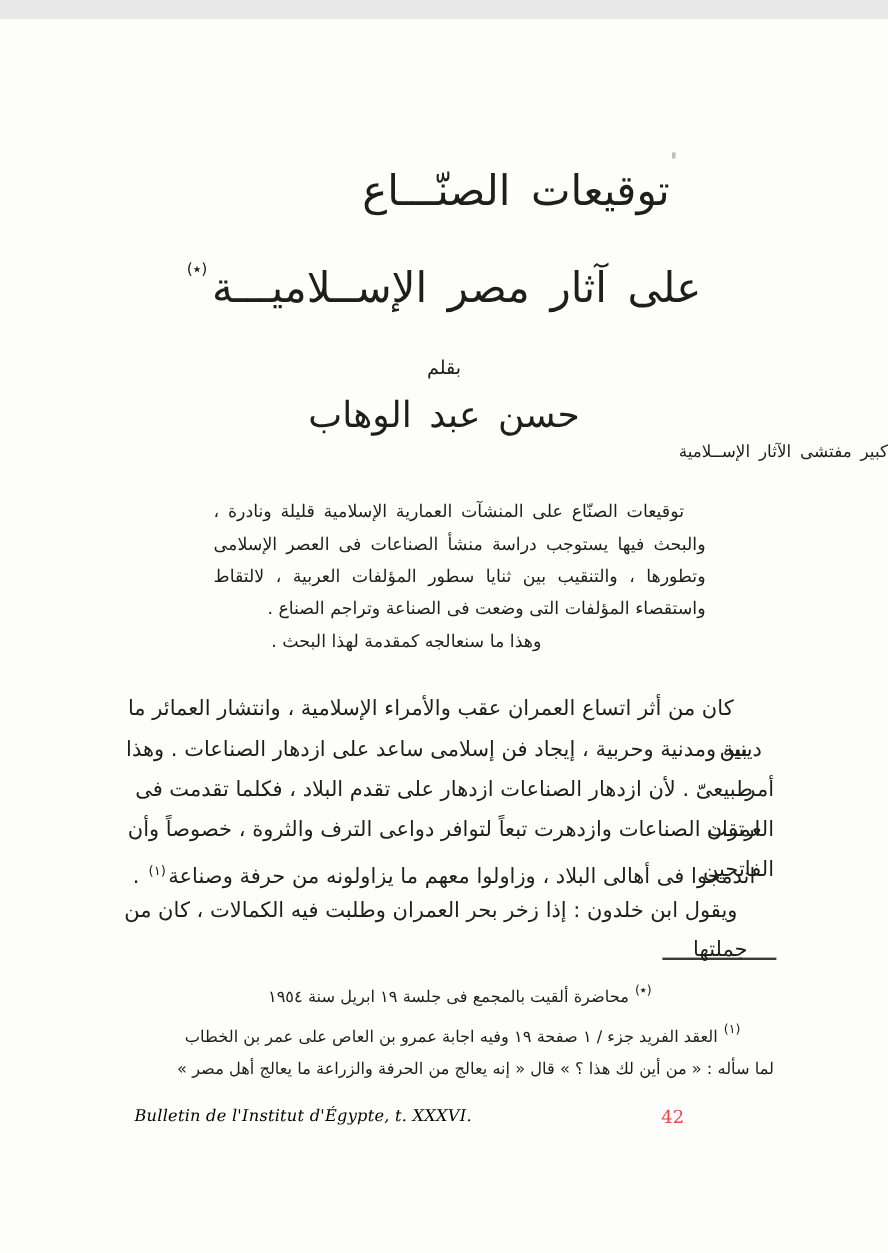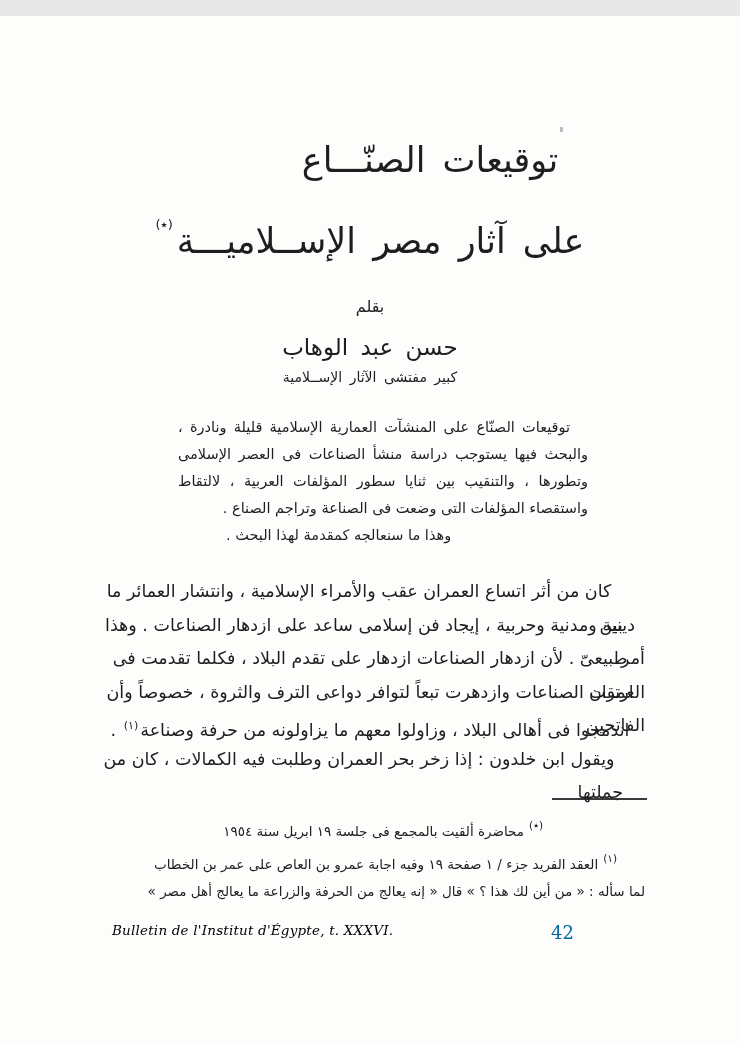--- a/index.html
+++ b/index.html
@@ -40,27 +40,26 @@
 
   .byline-label {
     margin-top: 26px;
     text-align: center;
     font-size: 16px;
     line-height: 22px;
   }
   .author {
     margin-top: 12px;
     text-align: center;
-    font-size: 23px;
+    font-size: 30px;
     line-height: 34px;
     word-spacing: 5px;
   }
   .author-title {
     margin-top: 2px;
-    text-align: center;
     font-size: 14px;
     line-height: 22px;
     word-spacing: 3px;
   }
 
   
   .abstract {
     margin: 26px 152px 0 178px;  
     font-size: 14.5px;
   }
@@ -133,22 +132,22 @@
     font-style: italic;
     font-size: 13.5px;
     color: #000000;
     letter-spacing: 0.2px;
   }
   .pagenum {
     position: absolute;
     left: 551px;
     top: 0;
     font-family: "DejaVu Serif", serif;
-    font-size: 18px;
-    color: #0369a1;
+    font-size: 15px;
+    color: #ef4444;
   }
 
   .speck {
     position: absolute;
     top: 111px;
     left: 560px;
     width: 3px;
     height: 5px;
     background: #8a8a8a;
     opacity: 0.55;

